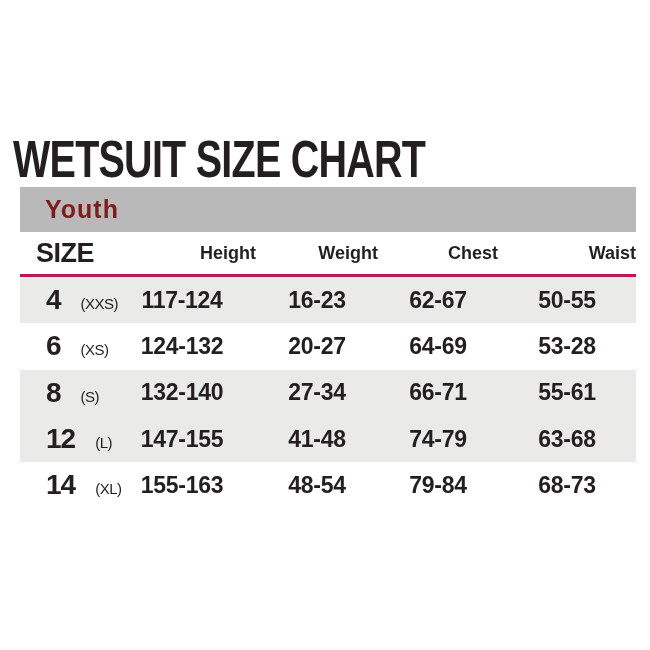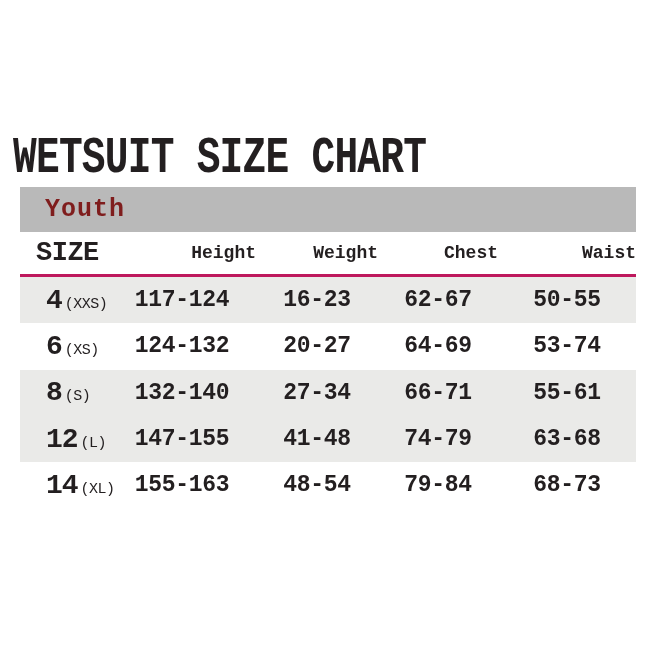--- a/index.html
+++ b/index.html
@@ -5,21 +5,21 @@
   html, body {
     margin: 0;
     padding: 0;
     background: #ffffff;
   }
   .page {
     position: relative;
     width: 650px;
     height: 650px;
     background: #ffffff;
-    font-family: Liberation Mono, monospace;
+    font-family: Liberation Sans, sans-serif;
     color: #231f20;
     overflow: hidden;
   }
   .title {
     position: absolute;
     left: 13px;
     top: 136px;
     height: 46px;
     line-height: 46px;
     font-size: 52px;
@@ -89,21 +89,21 @@
     white-space: nowrap;
   }
   .size-num {
     font-size: 28px;
     font-weight: 700;
     letter-spacing: -1px;
   }
   .size-sub {
     font-size: 15px;
     font-weight: 400;
-    margin-left: 3px;
+    margin-left: 20px;
     letter-spacing: -0.5px;
   }
   .val-cell {
     text-align: center;
     font-size: 23px;
     font-weight: 700;
     letter-spacing: -0.3px;
   }
 </style>
 </head>
@@ -137,21 +137,21 @@
       <div class="val-cell">50-55</div>
     </div>
 
     <div class="row grid-cols">
       <div class="size-cell">
         <span class="size-num">6</span><span class="size-sub">(XS)</span>
       </div>
       <div class="val-cell">124-132</div>
       <div class="val-cell">20-27</div>
       <div class="val-cell">64-69</div>
-      <div class="val-cell">53-74</div>
+      <div class="val-cell">53-28</div>
     </div>
 
     <div class="row striped grid-cols">
       <div class="size-cell">
         <span class="size-num">8</span><span class="size-sub">(S)</span>
       </div>
       <div class="val-cell">132-140</div>
       <div class="val-cell">27-34</div>
       <div class="val-cell">66-71</div>
       <div class="val-cell">55-61</div>

